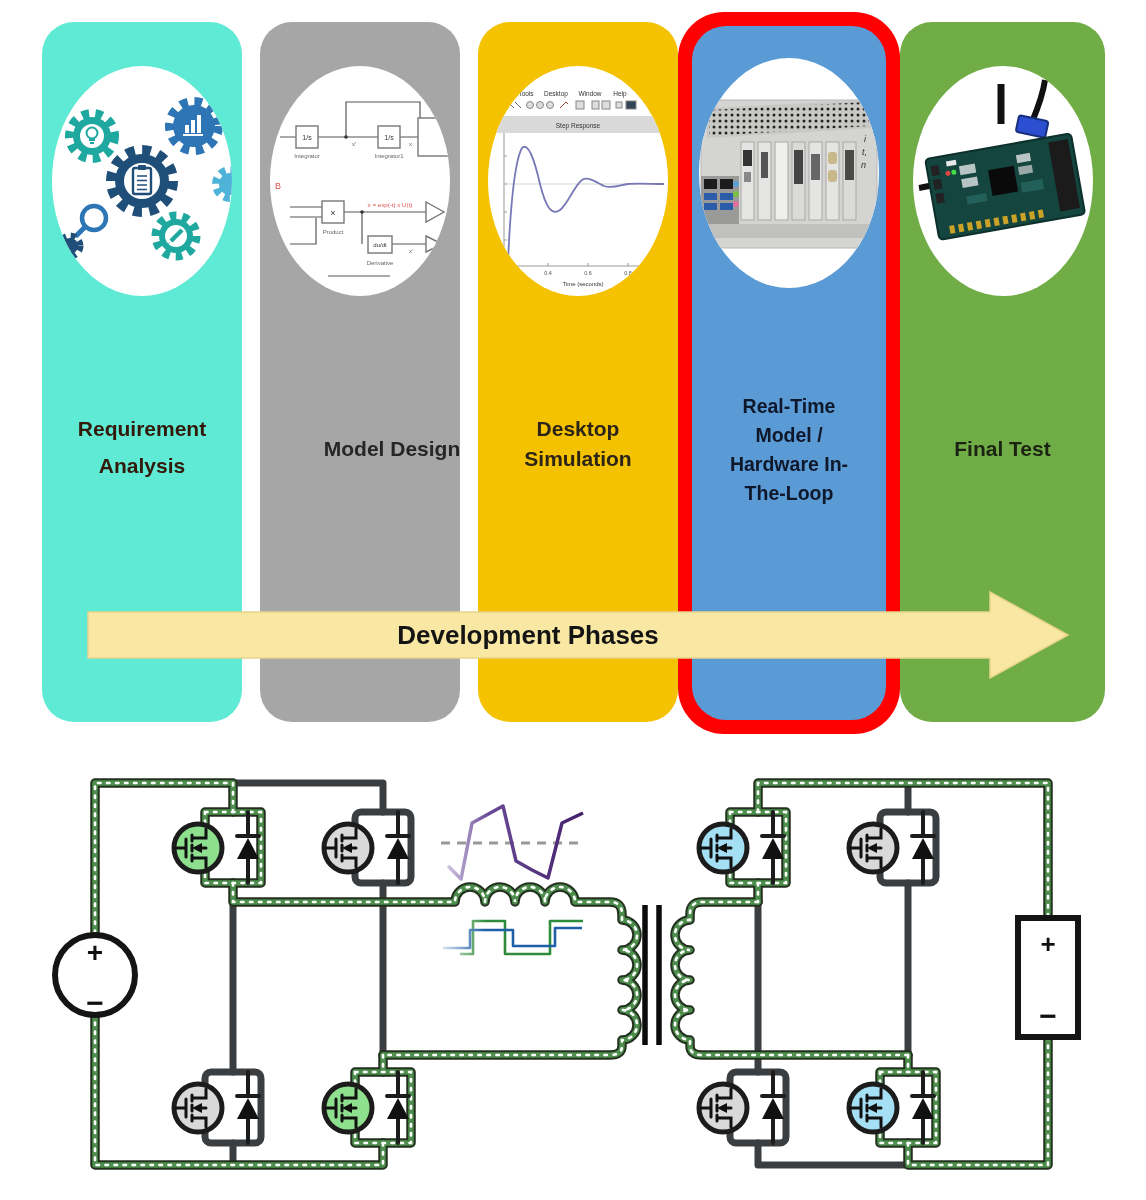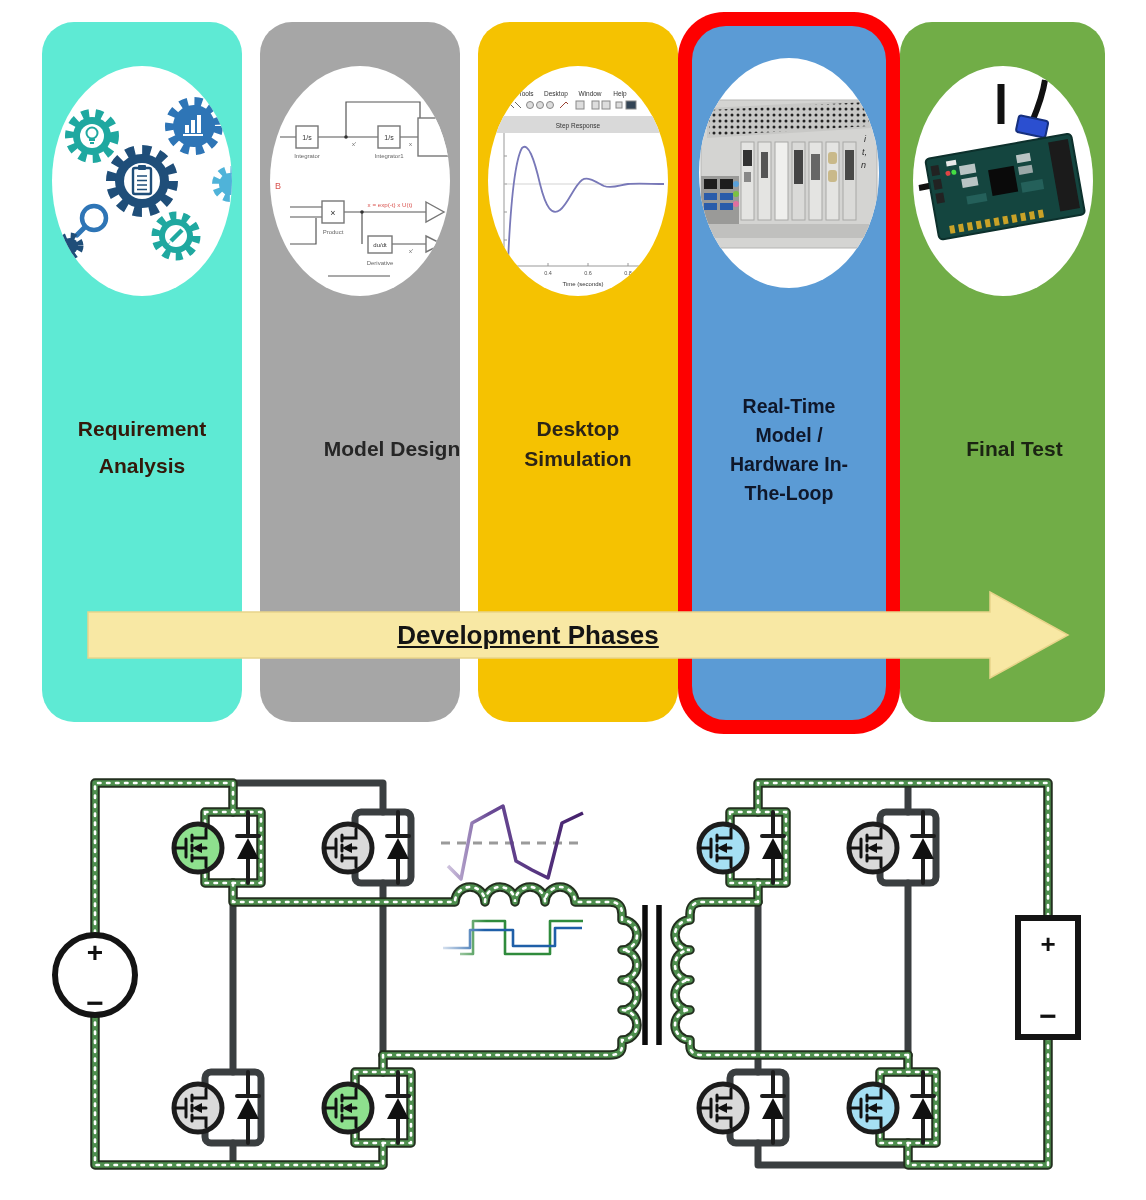--- a/index.html
+++ b/index.html
@@ -19,21 +19,21 @@
   .col-label{position:absolute;left:0;width:100%;text-align:center;white-space:pre-line;
              font-weight:600;font-size:21px;line-height:37px;}
   #col1 .col-label{top:388px;}
   #col2 .col-label{top:408px;padding-left:32px;}
   #col3 .col-label{top:392px;line-height:30px;}
   #col4 .col-label{top:366px;font-size:19.5px;line-height:29px;}
   #col5 .col-label{top:408px;}
 
   #arrow-svg{position:absolute;left:0;top:578px;}
   #arrow-label{position:absolute;top:620px;left:0;width:1056px;text-align:center;
-               font-size:26px;font-weight:700;color:#141414;text-decoration:underline;}
+               font-size:26px;font-weight:700;color:#141414;}
 
   #circuit-svg{position:absolute;left:0;top:740px;}
 
   
   .w  {fill:none;stroke:#3A3E40;stroke-width:7;stroke-linecap:round;stroke-linejoin:round;}
   .w4 {fill:none;stroke:#1c1c1c;stroke-width:4;stroke-linecap:round;}
   .gb {fill:none;stroke:#23301F;stroke-width:9.5;stroke-linecap:round;stroke-linejoin:round;}
   .gg {fill:none;stroke:#4E8F4E;stroke-width:5.5;stroke-linecap:round;stroke-linejoin:round;}
   .gw {fill:none;stroke:#FFFFFF;stroke-width:2.6;stroke-linecap:round;stroke-dasharray:2.5 6.5;}
   .glyph{fill:none;stroke:#111;stroke-width:3;stroke-linecap:round;}
@@ -266,21 +266,21 @@
             <rect x="75" y="150" width="5" height="8"></rect>
           <rect x="84" y="150" width="5" height="8"></rect>
             <rect x="93" y="150" width="5" height="8"></rect>
           <rect x="102" y="150" width="5" height="8"></rect>
             <rect x="111" y="150" width="5" height="8"></rect>
           <rect x="120" y="150" width="5" height="8"></rect>
         </g>
       </g>
     </svg>
   </div>
-  <div class="col-label" style="color: rgb(27, 36, 19); margin-left: 12px;">Final Test</div>
+  <div class="col-label" style="color: rgb(27, 36, 19);">Final Test</div>
 </div>
 
 <svg id="arrow-svg" width="1146" height="120">
   <polygon points="88,34 990,34 990,14 1068,57 990,100 990,80 88,80" stroke-width="1.5" fill="#F8E8A4" stroke="#E8D48A"></polygon>
 </svg>
 <div id="arrow-label">Development Phases</div>
 
 <svg id="circuit-svg" width="1146" height="460" viewBox="0 740 1146 460">
   <defs>
     <path id="g1" d="M95,933 V783 H233 V812"></path>

